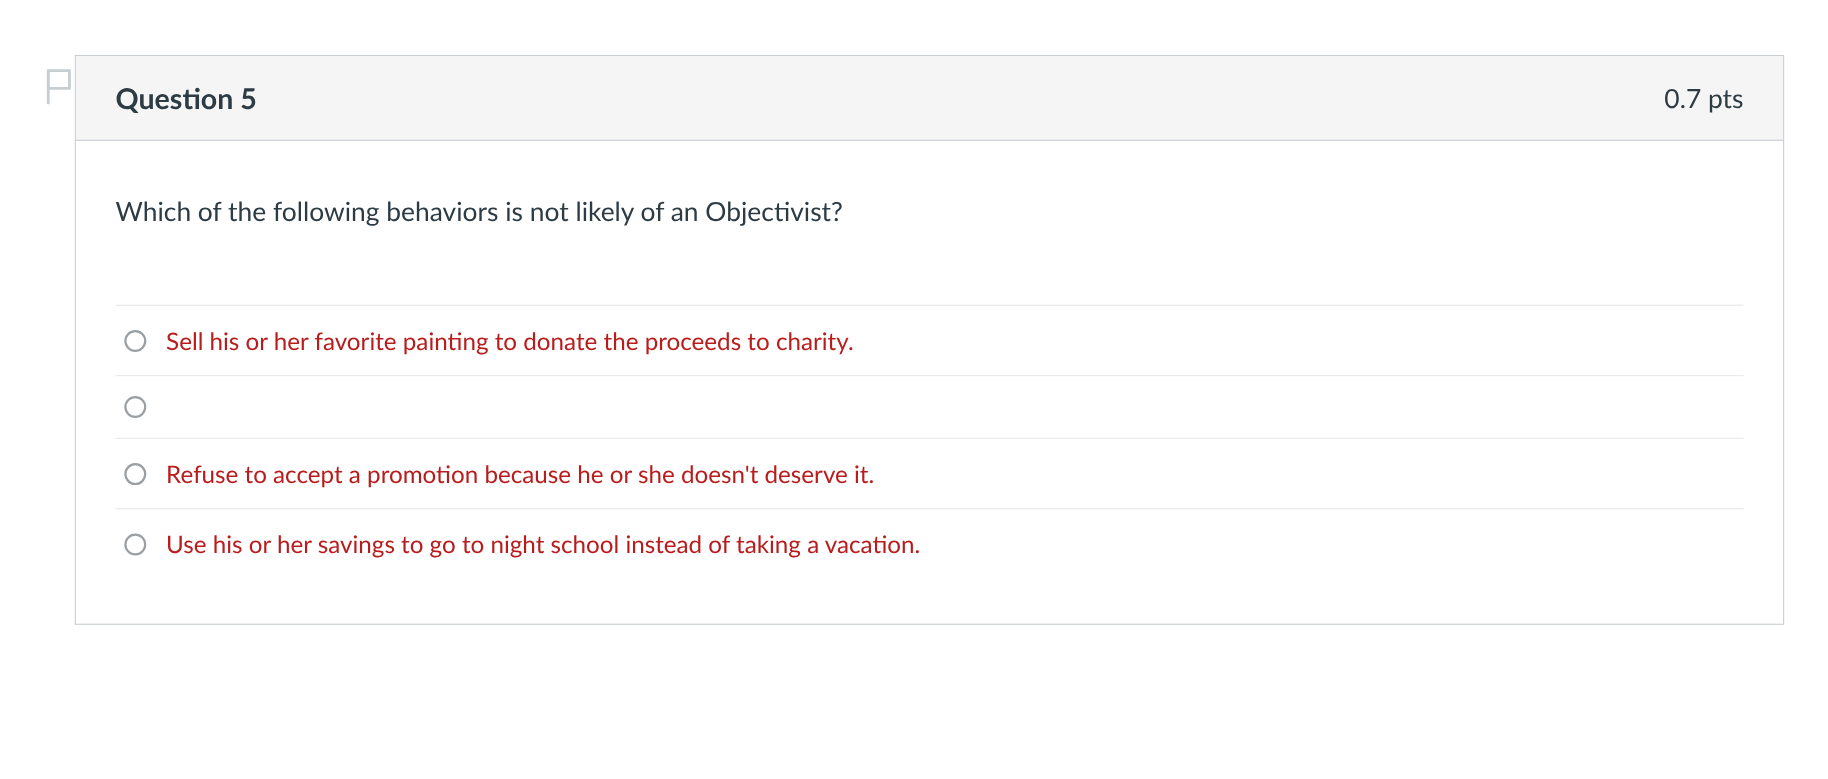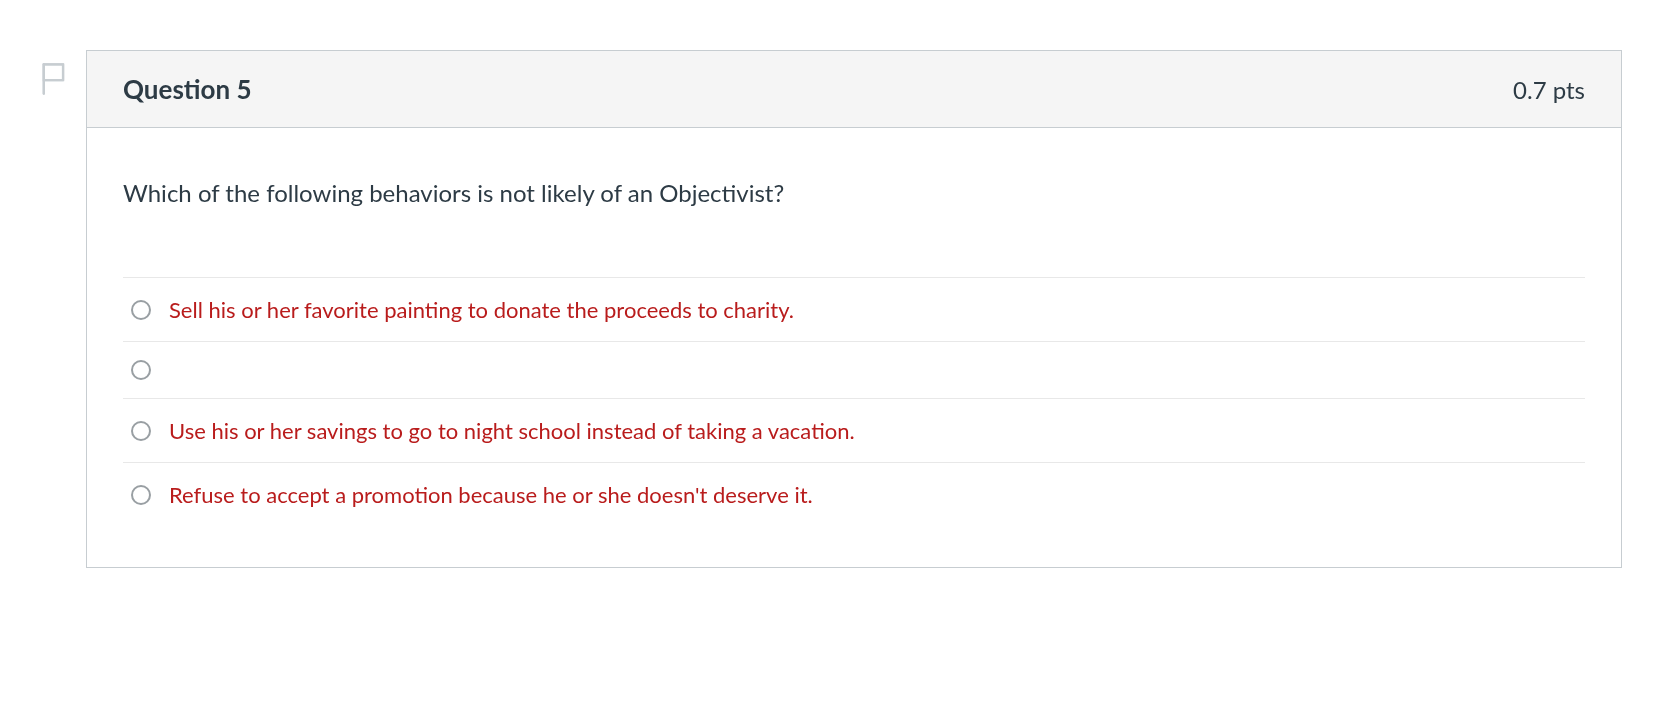--- a/index.html
+++ b/index.html
@@ -10,21 +10,20 @@
     body {
       font-family: "Lato", "Helvetica Neue", Helvetica, Arial, sans-serif;
       background: #ffffff;
       padding: 50px 40px;
       color: #2d3b45;
       font-size: 16px;
     }
     .page-wrapper {
       display: flex;
       align-items: flex-start;
-      gap: 18px;
       max-width: 1600px;
     }
     .flag-icon {
       flex-shrink: 0;
       width: 28px;
       height: 34px;
       margin-top: 12px;
     }
     .question-card {
       flex: 1;
@@ -118,26 +117,26 @@
           <span class="radio-circle"></span>
           <span class="answer-text">Sell his or her favorite painting to donate the proceeds to charity.</span>
         </label>
 
         <label class="answer-row">
           <span class="radio-circle"></span>
         </label>
 
         <label class="answer-row">
           <span class="radio-circle"></span>
-          <span class="answer-text">Use his or her savings to go to night school instead of taking a vacation.</span>
+          <span class="answer-text">Refuse to accept a promotion because he or she doesn't deserve it.</span>
         </label>
 
         <label class="answer-row">
           <span class="radio-circle"></span>
-          <span class="answer-text">Refuse to accept a promotion because he or she doesn't deserve it.</span>
+          <span class="answer-text">Use his or her savings to go to night school instead of taking a vacation.</span>
         </label>
 
       </div>
 
     </div>
 
   </div>
 
 </div>
 

